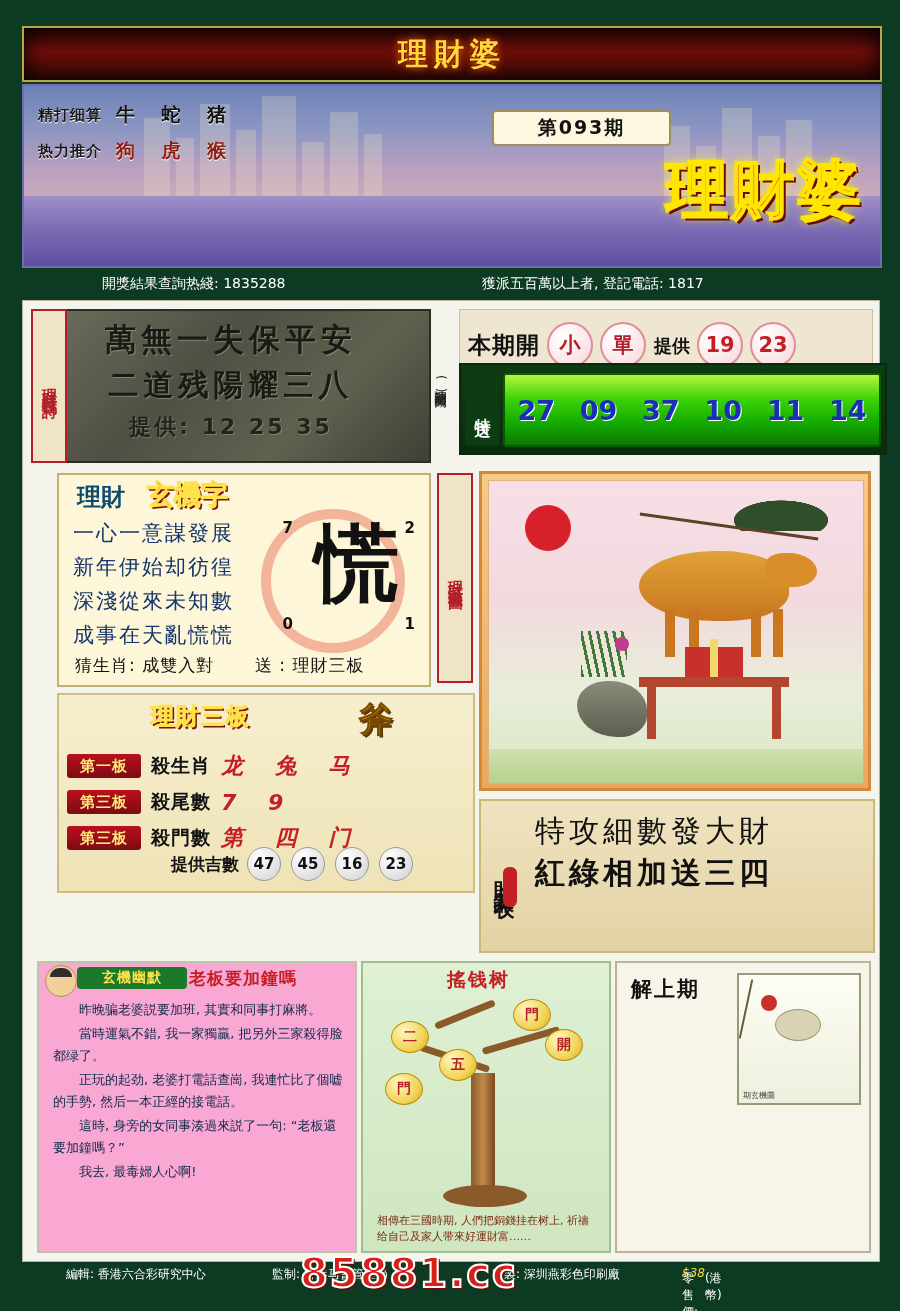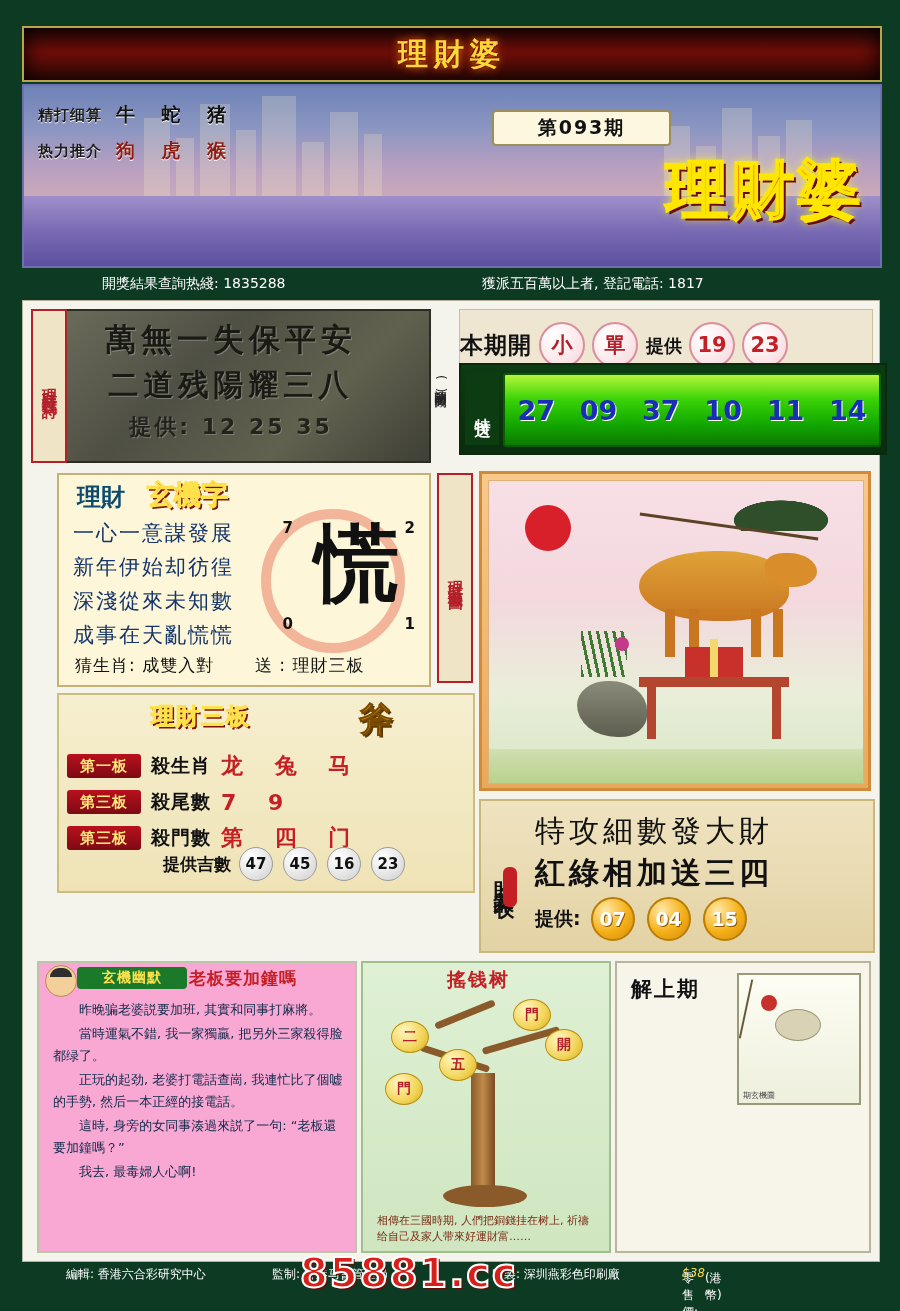--- a/index.html
+++ b/index.html
@@ -100,21 +100,21 @@
     position:absolute;left:404px;top:8px;width:26px;height:150px;
     color:#222;font-size:12px;writing-mode:vertical-rl;letter-spacing:1px;
     display:flex;align-items:center;justify-content:center;
   }
   
   .draw{
     position:absolute;left:436px;top:8px;width:412px;height:70px;
     background:#efe6d2;border:1px solid #c9bf9e;
     display:flex;align-items:center;
   }
-  .draw .lab{font-size:23px;font-weight:bold;color:#111;margin-left:0;letter-spacing:1px;}
+  .draw .lab{font-size:23px;font-weight:bold;color:#111;margin-left:8px;letter-spacing:1px;}
   .ball{
     width:42px;height:42px;border-radius:50%;
     display:flex;align-items:center;justify-content:center;
     font-size:21px;font-weight:bold;color:#b3202a;margin-left:7px;
     background:radial-gradient(circle at 32% 28%,#fff,#fdeef0 45%,#f3d5da);
     border:2px solid #d98f9c;
   }
   .ball.num{color:#c41f25;}
   .draw .ti{font-size:18px;font-weight:bold;color:#111;margin-left:8px;line-height:17px;}
   
@@ -214,22 +214,22 @@
     -webkit-text-stroke:1px #7a4a00;text-shadow:2px 2px 0 #5a3600;
   }
   .axe-rows{position:absolute;left:8px;top:56px;width:400px;}
   .axe-row{display:flex;align-items:center;height:30px;margin-bottom:6px;}
   .axe-tag{
     width:74px;height:24px;background:linear-gradient(#b9101d,#7c0a14);
     color:#ffe87a;font-size:15px;font-weight:bold;border-radius:3px;
     display:flex;align-items:center;justify-content:center;letter-spacing:1px;
   }
   .axe-k{width:80px;text-align:center;font-size:19px;font-weight:bold;color:#111;letter-spacing:1px;}
-  .axe-v{font-size:22px;font-weight:bold;color:#c41f25;letter-spacing:12px;}
-  .axe-bottom{position:absolute;left:104px;bottom:10px;display:flex;align-items:center;justify-content:space-between;}
+  .axe-v{font-size:22px;font-weight:bold;color:#c41f25;letter-spacing:12px;font-style:italic;}
+  .axe-bottom{position:absolute;left:112px;bottom:10px;display:flex;align-items:center;justify-content:space-between;}
   .axe-bottom .lb{font-size:17px;font-weight:bold;color:#111;margin-right:8px;}
   .mini-ball{
     width:32px;height:32px;border-radius:50%;margin-right:10px;
     background:radial-gradient(circle at 32% 28%,#fff,#e9e9e9 50%,#cfcfcf);
     border:1px solid #9b9b9b;color:#111;font-size:15px;font-weight:bold;
     display:flex;align-items:center;justify-content:center;
   }
   
   .gold{
     position:absolute;left:456px;top:498px;width:392px;height:150px;
@@ -465,26 +465,20 @@
         <span class="mini-ball">16</span>
         <span class="mini-ball">23</span>
       </div>
     </div>
 
     <div class="gold">
       <div class="gold-lab">財之兼收</div>
       <div class="snake"></div>
       <div class="gold-l1">特攻細數發大財</div>
       <div class="gold-l2">紅綠相加送三四</div>
-      <div class="gold-bottom">
-        <span class="lb">提供:</span>
-        <span class="gb">07</span>
-        <span class="gb">04</span>
-        <span class="gb">15</span>
-      </div>
     </div>
 
     <div class="humor">
       <div class="face"></div>
       <div class="humor-head">玄機幽默</div>
       <div class="humor-title">老板要加鐘嗎</div>
       <div class="humor-body">
         <p>昨晚骗老婆説要加班, 其實和同事打麻將。</p>
         <p>當時運氣不錯, 我一家獨贏, 把另外三家殺得脸都绿了。</p>
         <p>正玩的起劲, 老婆打電話查崗, 我連忙比了個嘘的手勢, 然后一本正經的接電話。</p>

